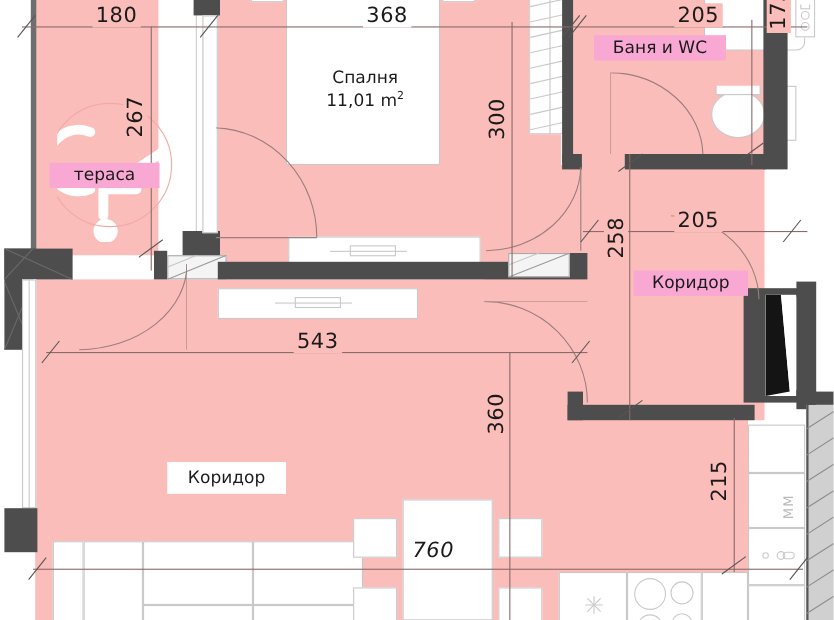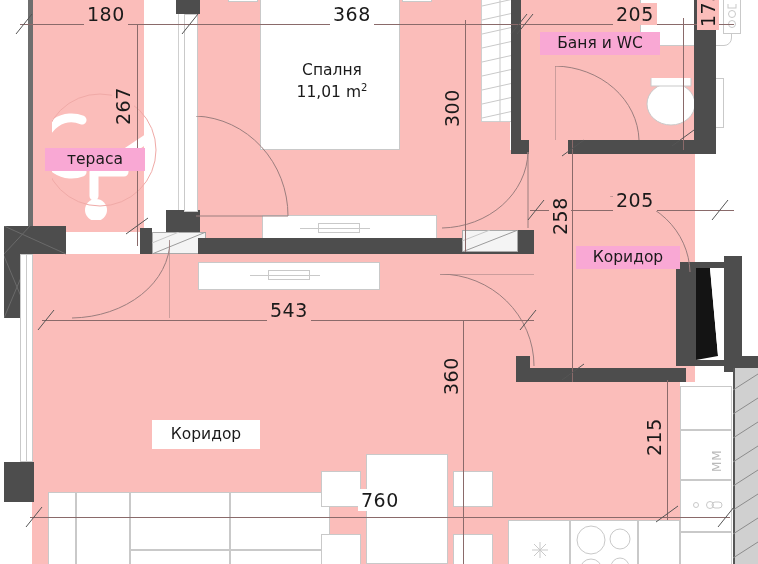--- a/index.html
+++ b/index.html
@@ -307,21 +307,21 @@
   <div class="dim-lab" style="left:267px;top:299px;">543</div>
 
   <div class="dim-v" style="left:463px;top:320px;height:244px;"></div>
   <div class="dim-lab vert" style="left:440px;top:398px;">360</div>
 
   <div class="dim-h" style="left:30px;top:517px;width:700px;"></div>
   <svg class="abs" style="left:18px;top:503px;" width="724" height="30">
     <line x1="8" y1="24" x2="24" y2="4" stroke="#555" stroke-width="1"></line>
     <line x1="700" y1="24" x2="716" y2="4" stroke="#555" stroke-width="1"></line>
   </svg>
-  <div class="dim-lab onwhite" style="left:358px;top:489px;">760</div>
+  <div class="dim-lab onwhite" style="left:372px;top:489px;font-style:italic;">760</div>
 
   <div class="dim-v" style="left:667px;top:380px;height:140px;"></div>
   <svg class="abs" style="left:656px;top:500px;" width="26" height="30">
     <line x1="0" y1="22" x2="22" y2="6" stroke="#555" stroke-width="1"></line>
   </svg>
   <div class="dim-lab vert" style="left:643px;top:459px;">215</div>
 
   <div class="room-lab pink" style="left:45px;top:148px;width:92px;">
     <span class="nm">тераса</span>
   </div>

